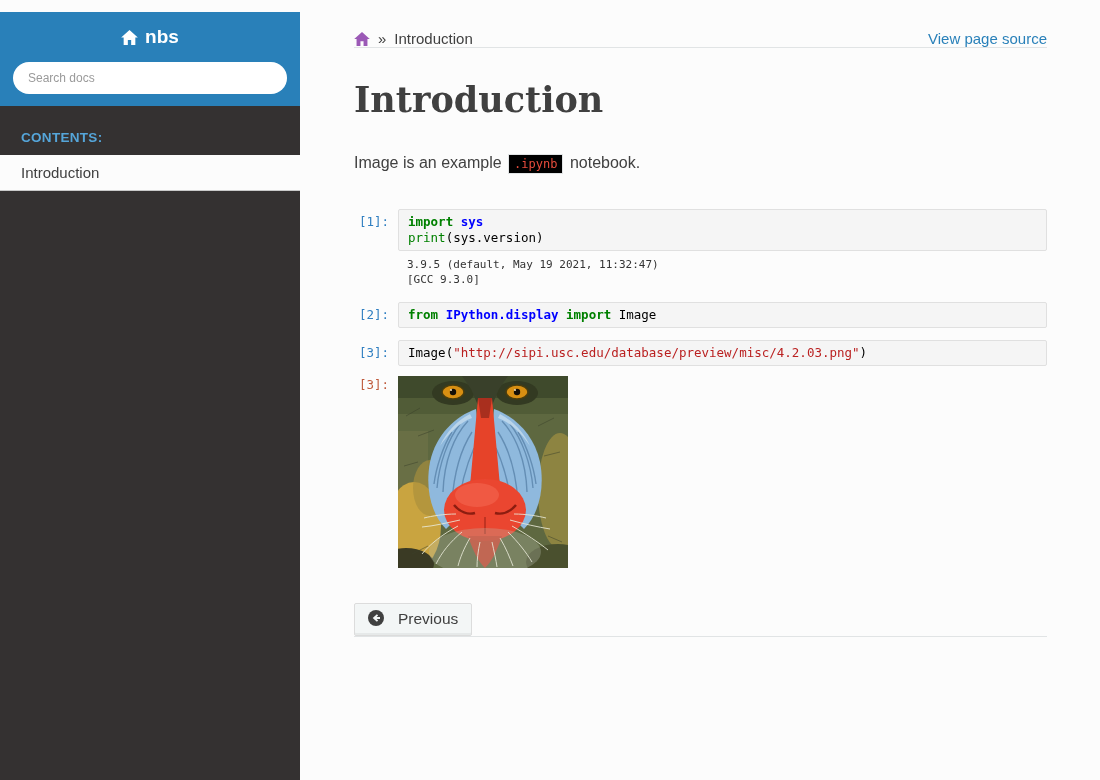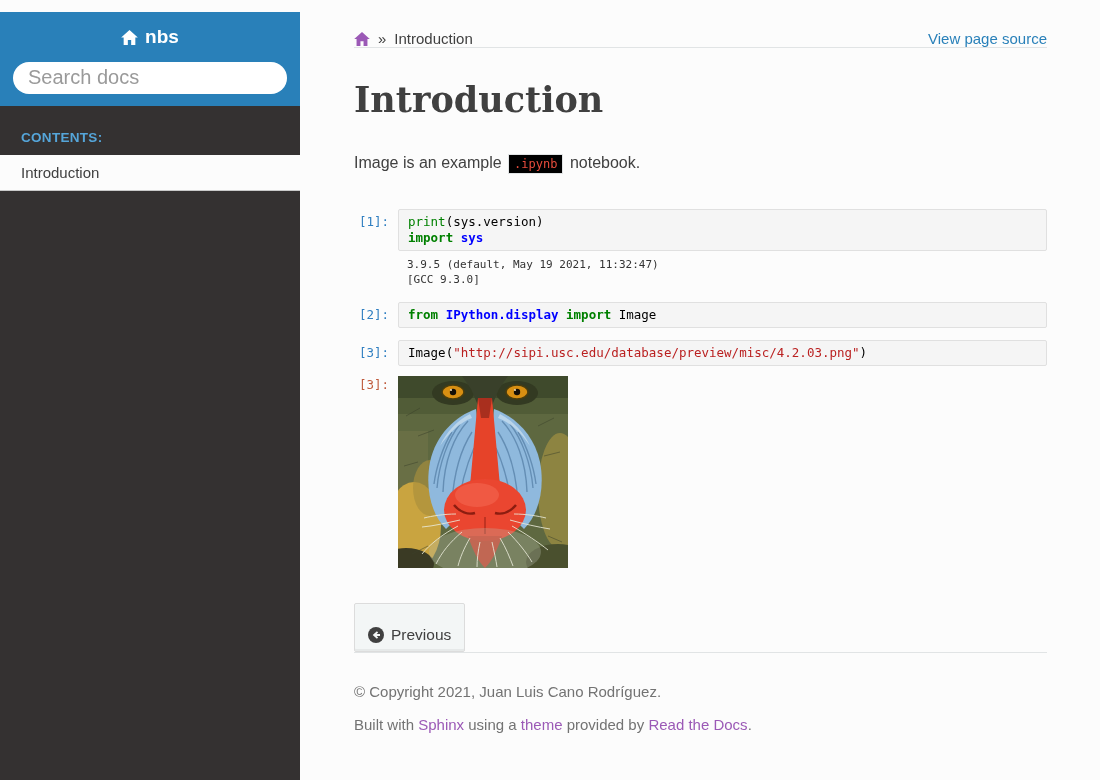--- a/index.html
+++ b/index.html
@@ -5,21 +5,21 @@
   * { margin:0; padding:0; box-sizing:border-box; }
   html,body { width:1100px; height:780px; overflow:hidden; }
   body { font-family:"Liberation Sans", sans-serif; background:#fcfcfc; color:#404040; }
 
   
   .sidebar { position:absolute; left:0; top:12px; width:300px; height:780px; background:#343131; }
   .side-head { background:#2980b9; padding:14px 13px 12px; text-align:center; }
   .side-title { display:inline-flex; align-items:center; gap:7px; color:#fff; font-size:19px; font-weight:bold; text-decoration:none; cursor:pointer; }
   .side-title svg { fill:#fff; }
   .search-wrap { margin-top:13px; }
-  .search-input { width:274px; height:29px; border:none; border-radius:50px; padding:16px 15px; font-size:20px; font-family:"Liberation Sans", sans-serif; color:#0c4a6e; outline:none; }
+  .search-input { width:274px; height:29px; border:none; border-radius:50px; padding:16px 15px; font-size:12px; font-family:"Liberation Sans", sans-serif; color:#0c4a6e; outline:none; }
   .search-input::placeholder { color:#9a9a9a; }
   .side-caption { color:#55a5d9; font-weight:bold; font-size:13.5px; padding:24px 12px 10px 21px; letter-spacing:.3px; }
   .menu-item-current { display:block; background:#fcfcfc; color:#404040; font-size:15px; padding:9px 9px 9px 21px; text-decoration:none; cursor:pointer; border-bottom:1px solid #c9c9c9; }
 
   
   .main { position:absolute; left:300px; top:0; width:800px; height:780px; background:#fcfcfc; padding:30px 53px 0 54px; }
   .crumb-row { display:flex; align-items:center; font-size:15px; }
   .crumbs { display:flex; align-items:center; gap:8px; flex:1; }
   .crumb-home { color:#9b59b6; display:inline-flex; cursor:pointer; }
   .crumb-home svg { fill:#9b59b6; }
@@ -46,21 +46,21 @@
   .nb-outimg { flex:1; padding-top:4px; }
 
   .tok-kn { color:#008000; font-weight:bold; }
   .tok-nn { color:#0000ff; font-weight:bold; }
   .tok-nb { color:#008000; }
   .tok-s  { color:#ba2121; }
   .tok-n, .tok-p, .tok-o { color:#000; }
 
   
   .pager { margin-top:35px; }
-  .btn-prev { display:inline-flex; align-items:center; gap:7px; background:#f3f6f6; border:1px solid #dcdcdc; border-radius:2px; padding:22px 13px 7px; font-size:15.5px; color:#404040; cursor:pointer; font-family:"Liberation Sans",sans-serif; box-shadow:inset 0 1px 2px -1px rgba(255,255,255,.5), inset 0 -2px 0 0 rgba(0,0,0,.05); }
+  .btn-prev { display:inline-flex; align-items:flex-start; gap:14px; background:#f3f6f6; border:1px solid #dcdcdc; border-radius:2px; padding:6px 13px 7px; font-size:15.5px; color:#404040; cursor:pointer; font-family:"Liberation Sans",sans-serif; box-shadow:inset 0 1px 2px -1px rgba(255,255,255,.5), inset 0 -2px 0 0 rgba(0,0,0,.05); }
   .btn-prev svg { fill:#404040; }
   .rule-bottom { margin-top:26px; }
   .footer { margin-top:29px; font-size:15px; color:#737373; line-height:20px; }
   .footer .line2 { margin-top:13px; }
   .footer a { color:#9b59b6; text-decoration:none; cursor:pointer; }
 </style>
 </head>
 <body>
 
 <nav class="sidebar">
@@ -104,22 +104,22 @@
     <span>Image is an example</span>
     <code class="literal">.ipynb</code>
     <span>notebook.</span>
   </p>
 
   <div class="nb">
 
     <div class="nb-row">
       <div class="nb-prompt in">[1]:</div>
       <div class="nb-input">
+        <div><span class="tok-kn">import</span><span class="tok-w"> </span><span class="tok-nn">sys</span></div>
         <div><span class="tok-nb">print</span><span class="tok-p">(</span><span class="tok-n">sys</span><span class="tok-o">.</span><span class="tok-n">version</span><span class="tok-p">)</span></div>
-        <div><span class="tok-kn">import</span><span class="tok-w"> </span><span class="tok-nn">sys</span></div>
       </div>
     </div>
     <div class="nb-row">
       <div class="nb-prompt"></div>
       <pre class="nb-outtext">3.9.5 (default, May 19 2021, 11:32:47)
 [GCC 9.3.0]</pre>
     </div>
     <div class="nb-gap-lg"></div>
 
     <div class="nb-row">
@@ -210,18 +210,14 @@
           <circle cx="8" cy="8" r="8"></circle>
           <path d="M12 7 H8.6 L10.1 5.5 L8.9 4.3 L4.7 8 L8.9 11.7 L10.1 10.5 L8.6 9 H12 Z" fill="#f3f6f6"></path>
         </svg>
       </span>
       <span>Previous</span>
     </button>
   </div>
 
   <hr class="rule rule-bottom">
 
-  <footer class="footer">
-    <div>© Copyright 2021, Juan Luis Cano Rodríguez.</div>
-    <div class="line2"><span>Built with </span><a>Sphinx</a><span> using a </span><a>theme</a><span> provided by </span><a>Read the Docs</a><span>.</span></div>
-  </footer>
 
 </main>
 
 </body></html>

